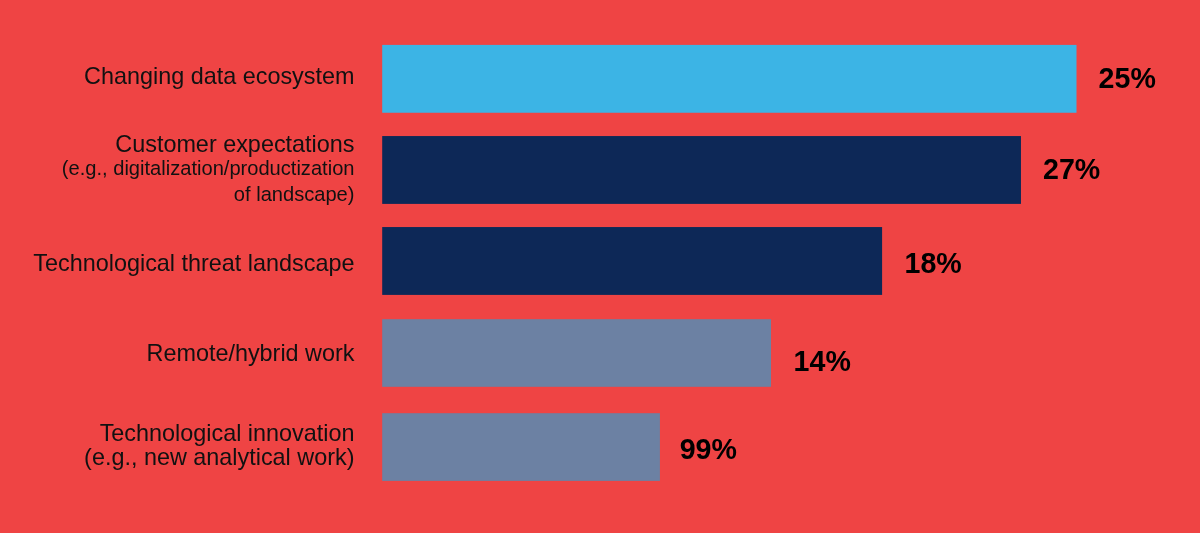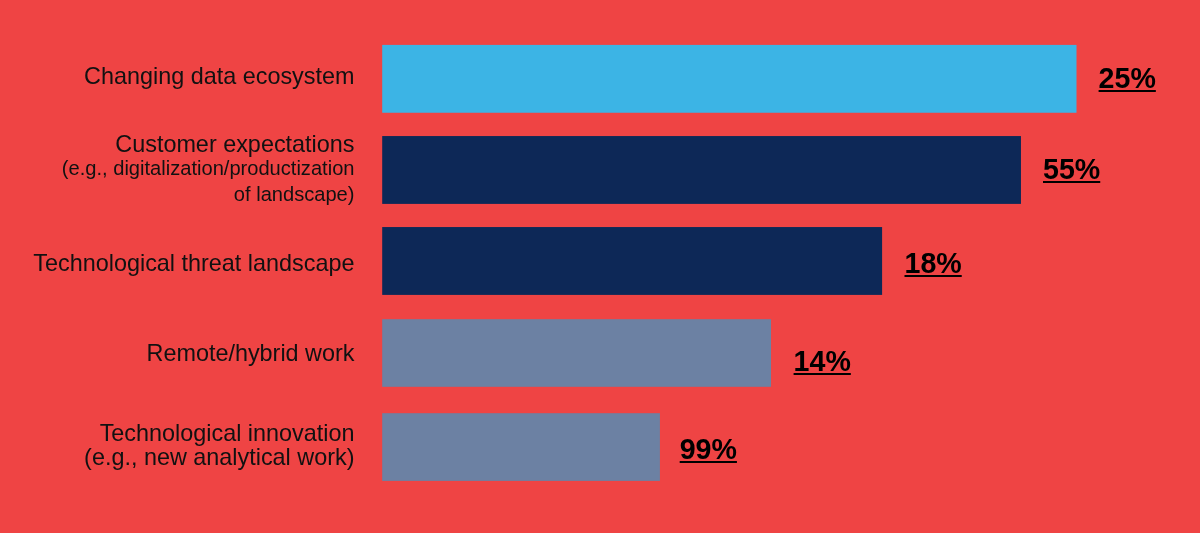--- a/index.html
+++ b/index.html
@@ -36,21 +36,20 @@
     font-size: 20.1px;
     line-height: 20.1px;
   }
   .value {
     position: absolute;
     color: #000000;
     font-weight: bold;
     font-size: 28.6px;
     line-height: 28.6px;
     white-space: nowrap;
-    text-decoration: underline;
   }
 </style>
 </head>
 <body>
 
 <div id="chart">
 
   <svg id="bar-layer" width="1200" height="533">
     <rect x="382.2" y="44.9" height="67.85" fill="#3cb4e5" width="694.30"></rect>
     <rect x="382.2" y="136.05" height="67.85" fill="#0d2857" width="638.76"></rect>
@@ -66,21 +65,21 @@
 
   <div class="cat-label" style="top:132.9px;">
     <span>Customer expectations</span>
   </div>
   <div class="cat-label sub" style="top:158.1px;">
     <span>(e.g., digitalization/productization</span>
   </div>
   <div class="cat-label sub" style="top:183.8px;">
     <span>of landscape)</span>
   </div>
-  <div class="value" style="left:1043.0px;top:155.2px;">55%</div>
+  <div class="value" style="left:1043.0px;top:155.2px;">27%</div>
 
   <div class="cat-label" style="top:252.25px;">
     <span>Technological threat landscape</span>
   </div>
   <div class="value" style="left:904.5px;top:249px;">18%</div>
 
   <div class="cat-label" style="top:341.9px;">
     <span>Remote/hybrid work</span>
   </div>
   <div class="value" style="left:793.6px;top:347px;">14%</div>

